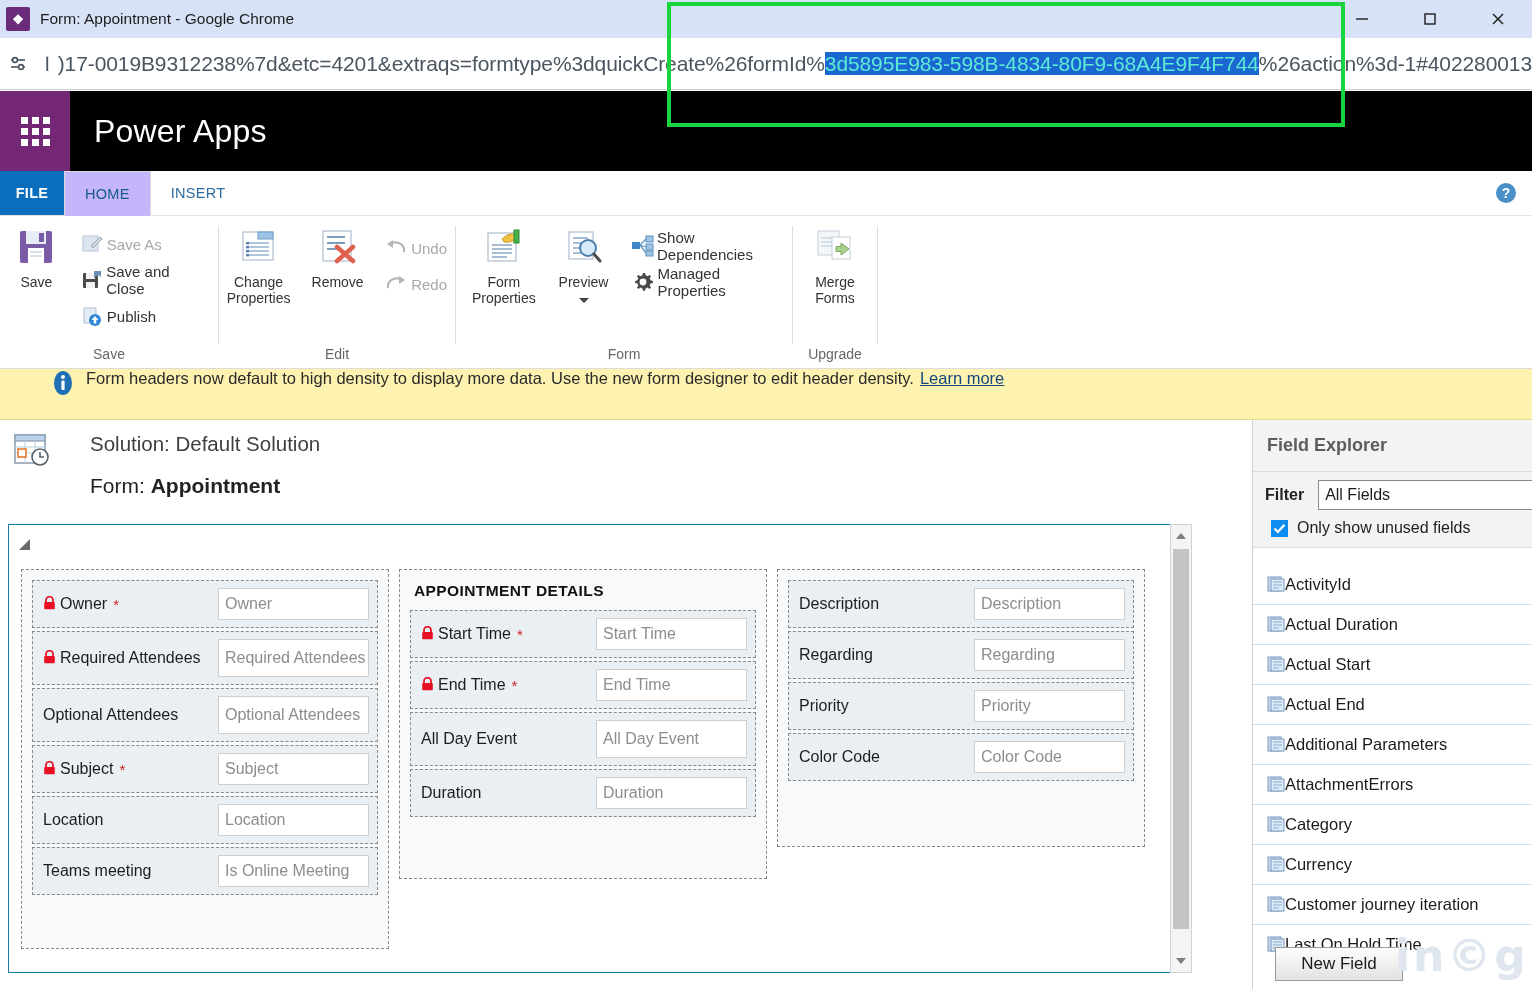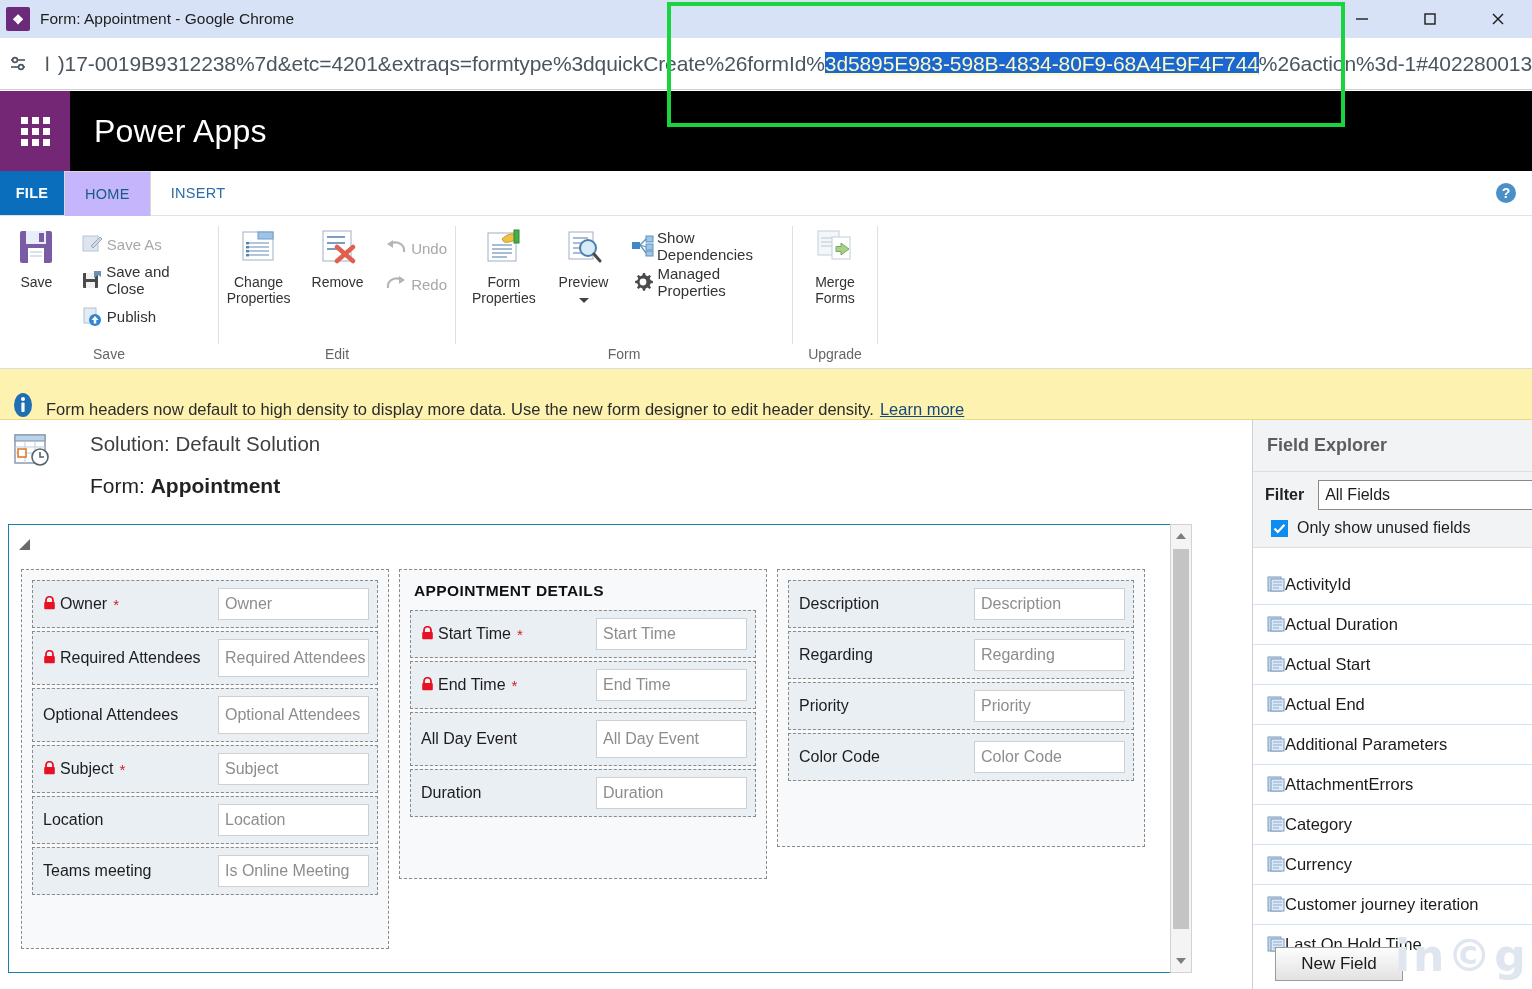--- a/index.html
+++ b/index.html
@@ -41,21 +41,21 @@
     background: #ffffff;
     border-bottom: 1px solid #d0d0d0;
     display: flex; align-items: center;
   }
   .addr-icon { width: 46px; display: flex; align-items: center; justify-content: center; }
   .addr-url {
     font-size: 21px; color: #4a5560; white-space: nowrap;
     letter-spacing: -0.1px;
     font-family: "Liberation Sans", sans-serif;
   }
-  .url-sel { background: #1a67d2; color: #fef9c3; text-decoration: underline; }
+  .url-sel { background: #1a67d2; color: #5eead4; }
 
   
   .green-anno {
     position: absolute; left: 667px; top: 2px;
     width: 678px; height: 125px;
     border: 4px solid #19d43f;
     pointer-events: none;
     z-index: 40;
   }
 
@@ -127,22 +127,23 @@
     display: flex; align-items: center; font-size: 15px; color: #333;
     height: 36px; padding-right: 8px;
   }
   .small-btn .ico { width: 30px; display: flex; align-items: center; justify-content: center; }
   .small-col { display: flex; flex-direction: column; }
   .disabled { color: #a8a8a8; }
 
   
   .infobar {
     position: absolute; left: 0; top: 369px; width: 1532px; height: 51px;
-    background: #fdf2b0; display: flex; align-items: flex-end;
+    background: #fdf2b0; display: flex; align-items: flex-start;
     border-bottom: 1px solid #e6d98a;
+    padding-left: 40px;
   }
   .infobar .ibicon { width: 46px; display: flex; align-items: center; justify-content: center; }
   .infobar .ibtext { font-size: 16.5px; color: #2b2b2b; }
   .infobar a { color: #15497e; text-decoration: underline; margin-left: 6px; }
 
   
   .pagehead {
     position: absolute; left: 0; top: 420px; width: 1200px; height: 100px;
     background: #ffffff;
   }

